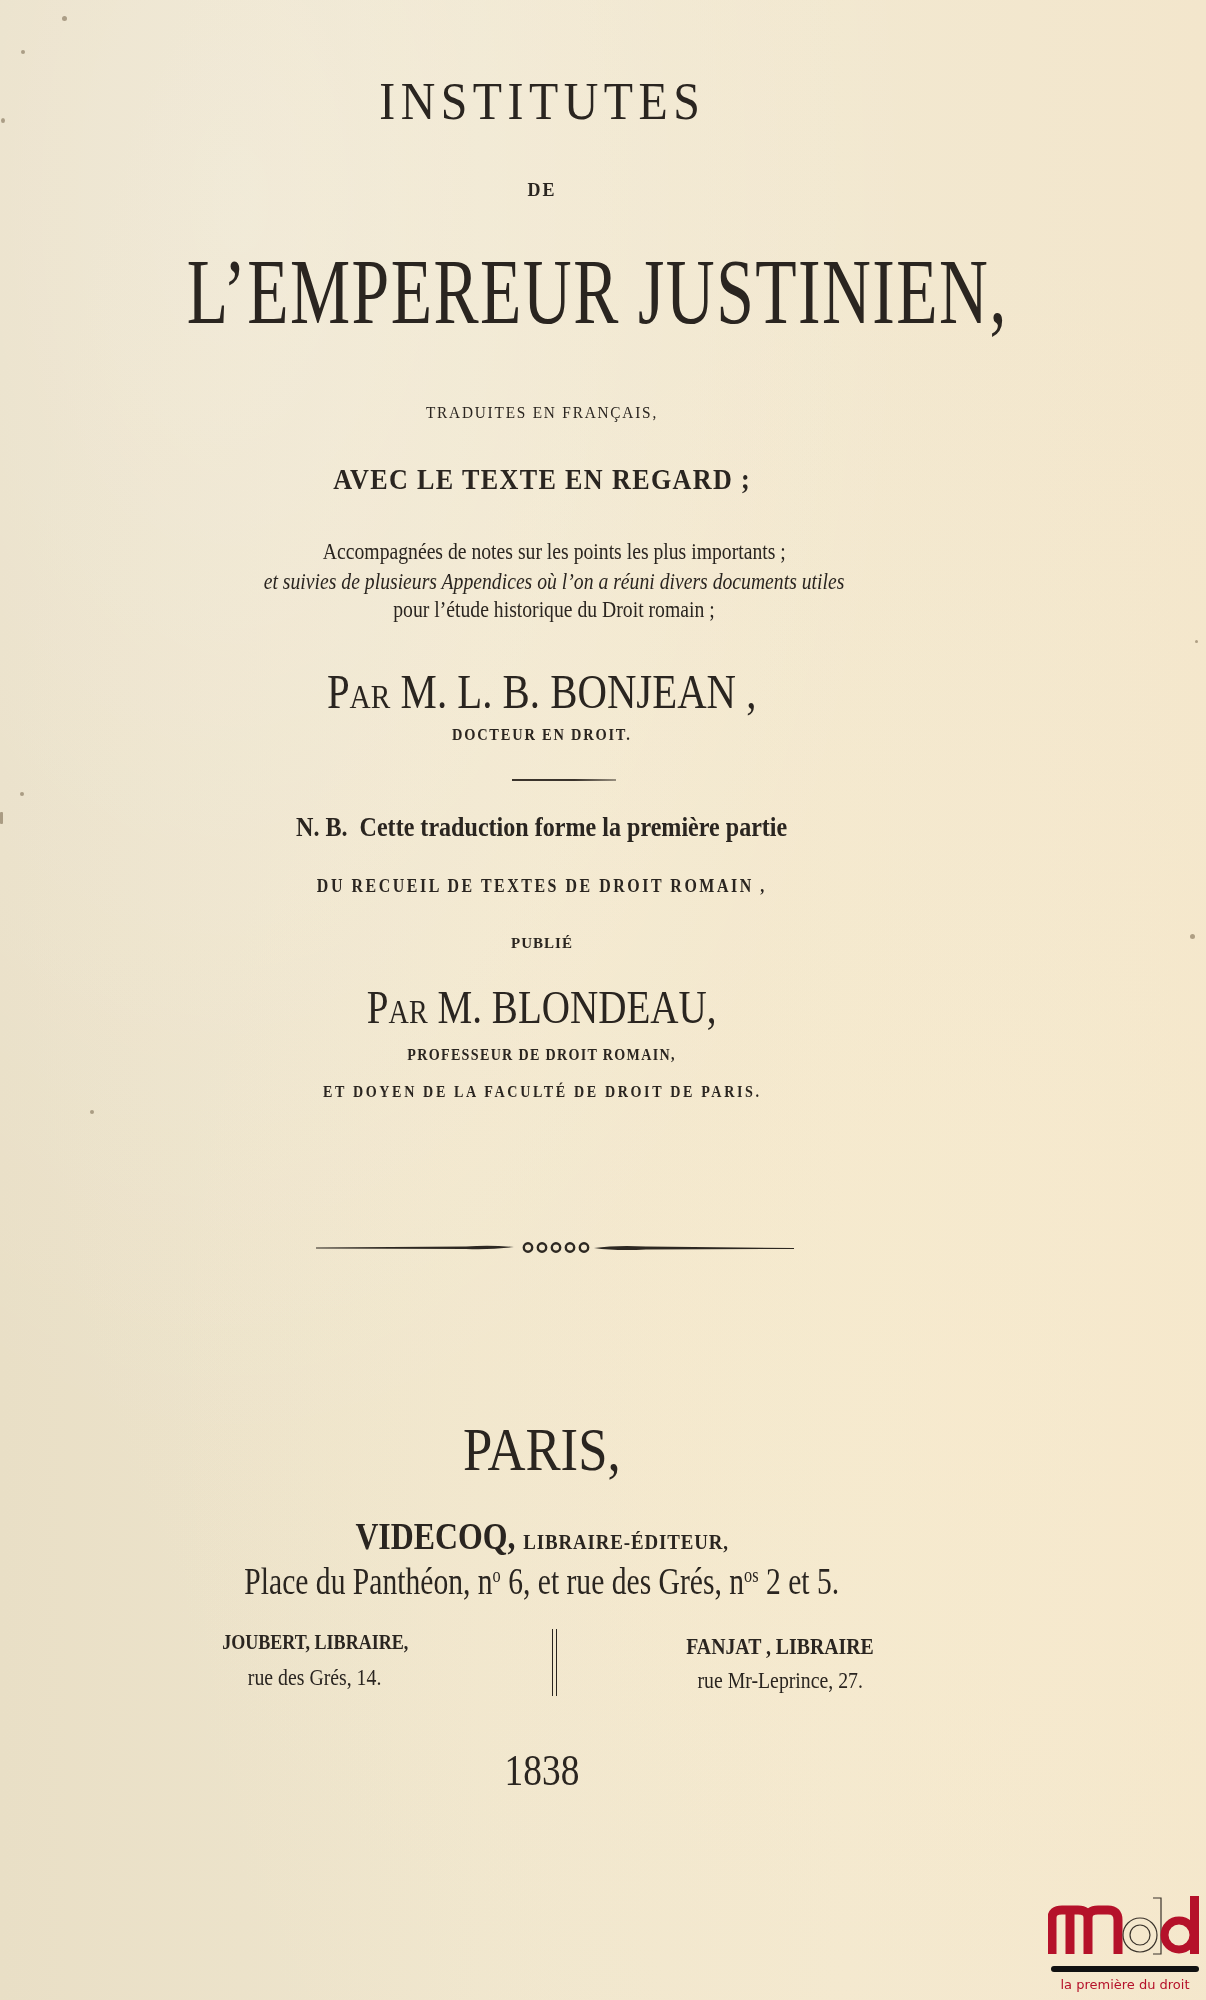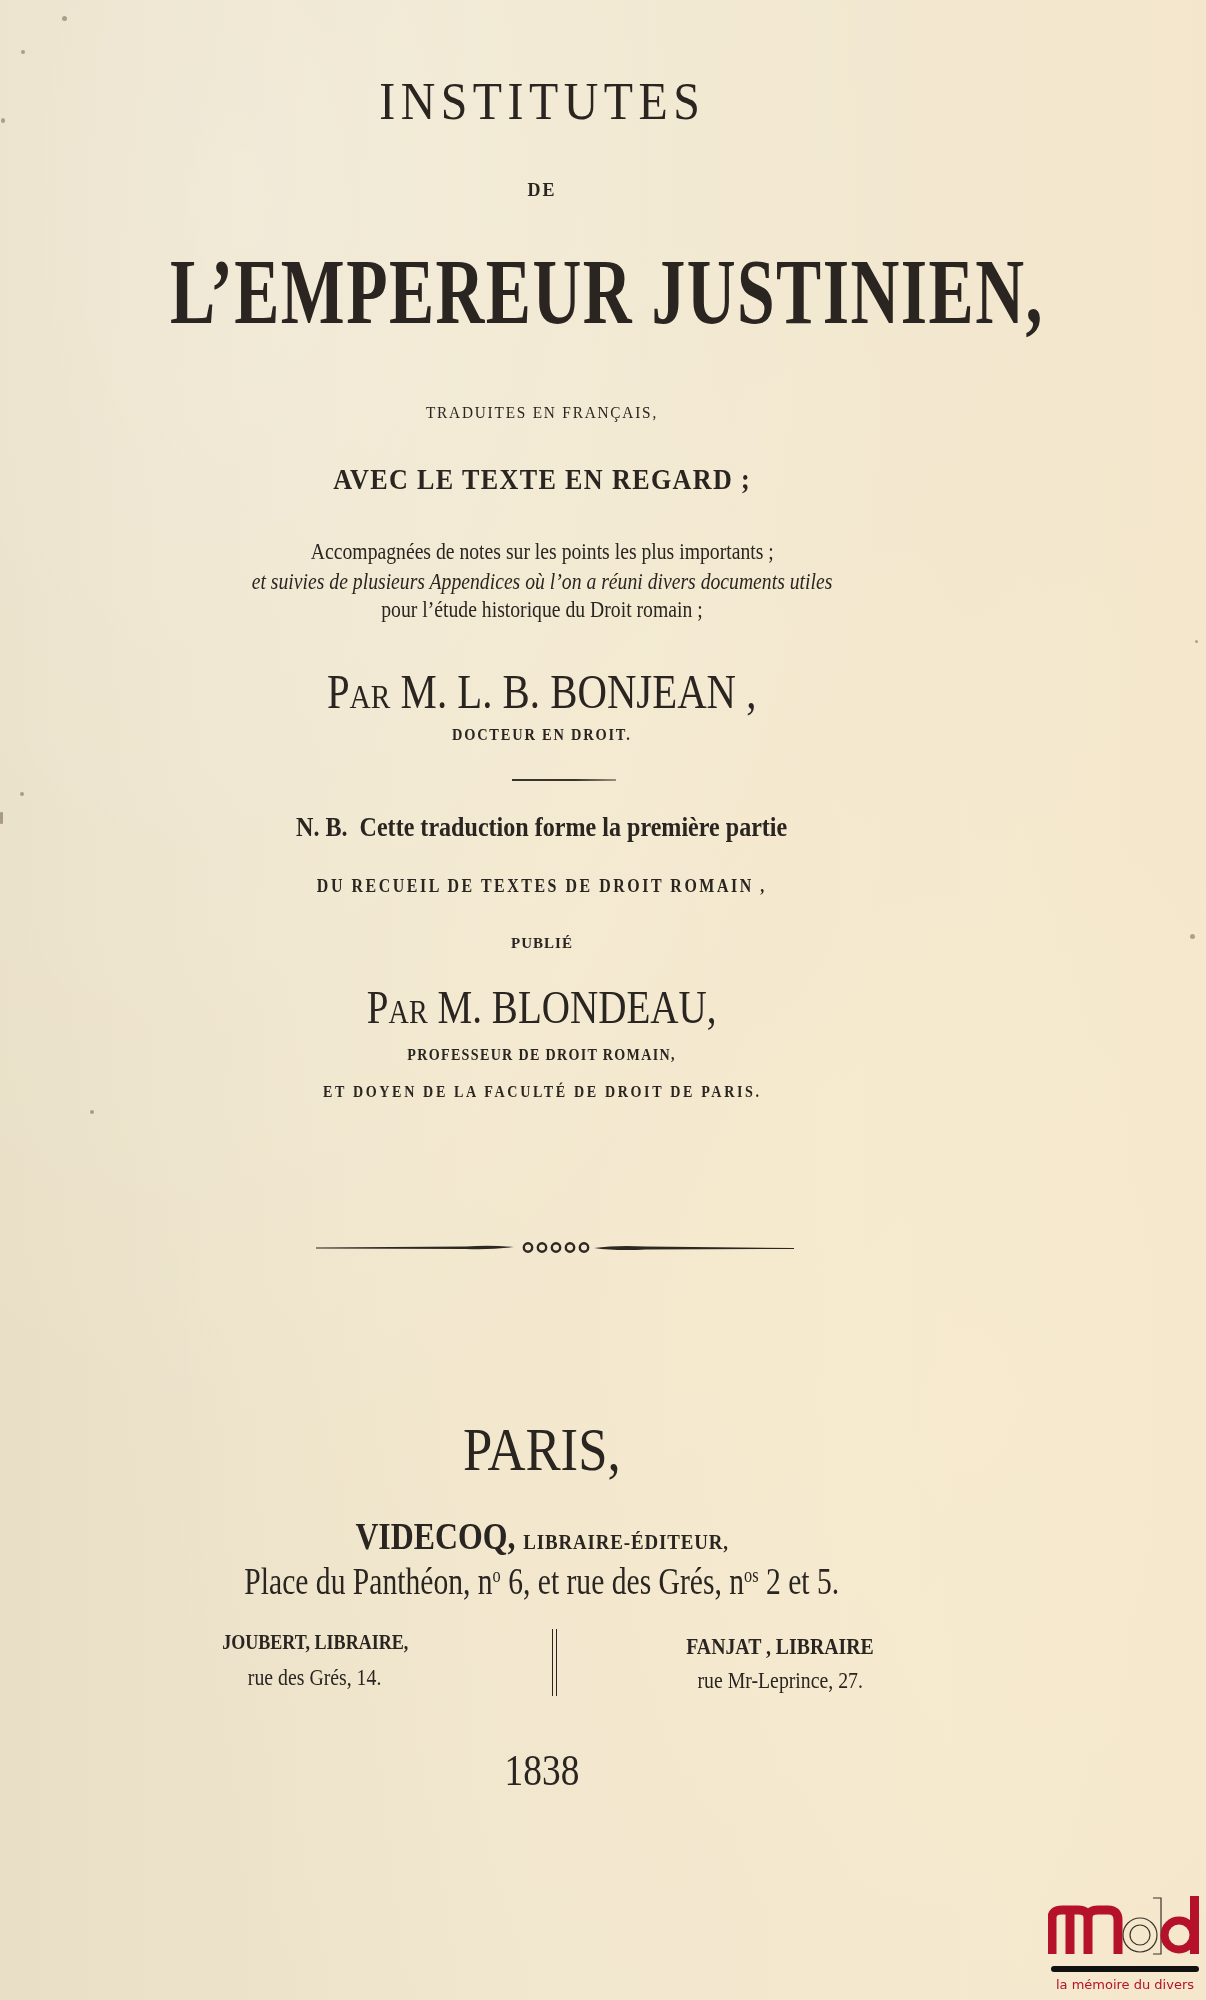--- a/index.html
+++ b/index.html
@@ -17,27 +17,27 @@
   .line {
     position: absolute; left: 0; width: 1084px; text-align: center;
     white-space: nowrap; line-height: 1;
   }
   .ink { color: #2a2520; }
   .condensed { display: inline-block; transform-origin: center; }
 
   #institutes { top: 76px; font-size: 52px; letter-spacing: 6px; }
   #institutes span { transform: scaleX(0.92); }
   #de { top: 181px; font-size: 18px; font-weight: bold; letter-spacing: 2px; }
-  #main-title { top: 244px; font-size: 94px; font-weight: bold; letter-spacing: 2px; }
+  #main-title { top: 244px; font-size: 94px; font-weight: normal; letter-spacing: 2px; margin-left: 27px; }
   #main-title span { transform: scaleX(0.72); }
   #traduites { top: 404px; font-size: 17px; font-weight: normal; letter-spacing: 2px; }
   #traduites span { transform: scaleX(0.9); }
   #avec { top: 465px; font-size: 29px; font-weight: bold; letter-spacing: 1.5px; }
   #avec span { transform: scaleX(0.9); }
-  .desc { font-size: 24px; }
+  .desc { font-size: 24px; padding-left: 12px; }
   .desc span { transform: scaleX(0.82); }
   #desc1 { top: 539px; }
   #desc2 { top: 569px; font-style: italic; }
   #desc3 { top: 597px; }
   #author { top: 668px; font-size: 48px; }
   #author span { transform: scaleX(0.85); }
   .sc-small { font-size: 0.72em; }
   #author-title { top: 727px; font-size: 16px; font-weight: bold; letter-spacing: 2px; }
   #author-title span { transform: scaleX(0.9); }
   #short-rule {
@@ -153,13 +153,13 @@
     <circle cx="92" cy="45" r="17"></circle>
     <circle cx="92" cy="45" r="10"></circle>
     <path d="M105 8 L113 8 L113 64 L105 64"></path>
   </g>
 
   <circle cx="131" cy="45" r="14.5" fill="none" stroke="#b5112a" stroke-width="8"></circle>
   <rect x="142" y="6" width="9" height="58" fill="#b5112a"></rect>
 
   <rect x="3" y="76" width="148" height="6" rx="3" fill="#111"></rect>
 </svg>
-<div id="logo-tagline">la mémoire du divers</div>
+<div id="logo-tagline">la première du droit</div>
 
 </body></html>

